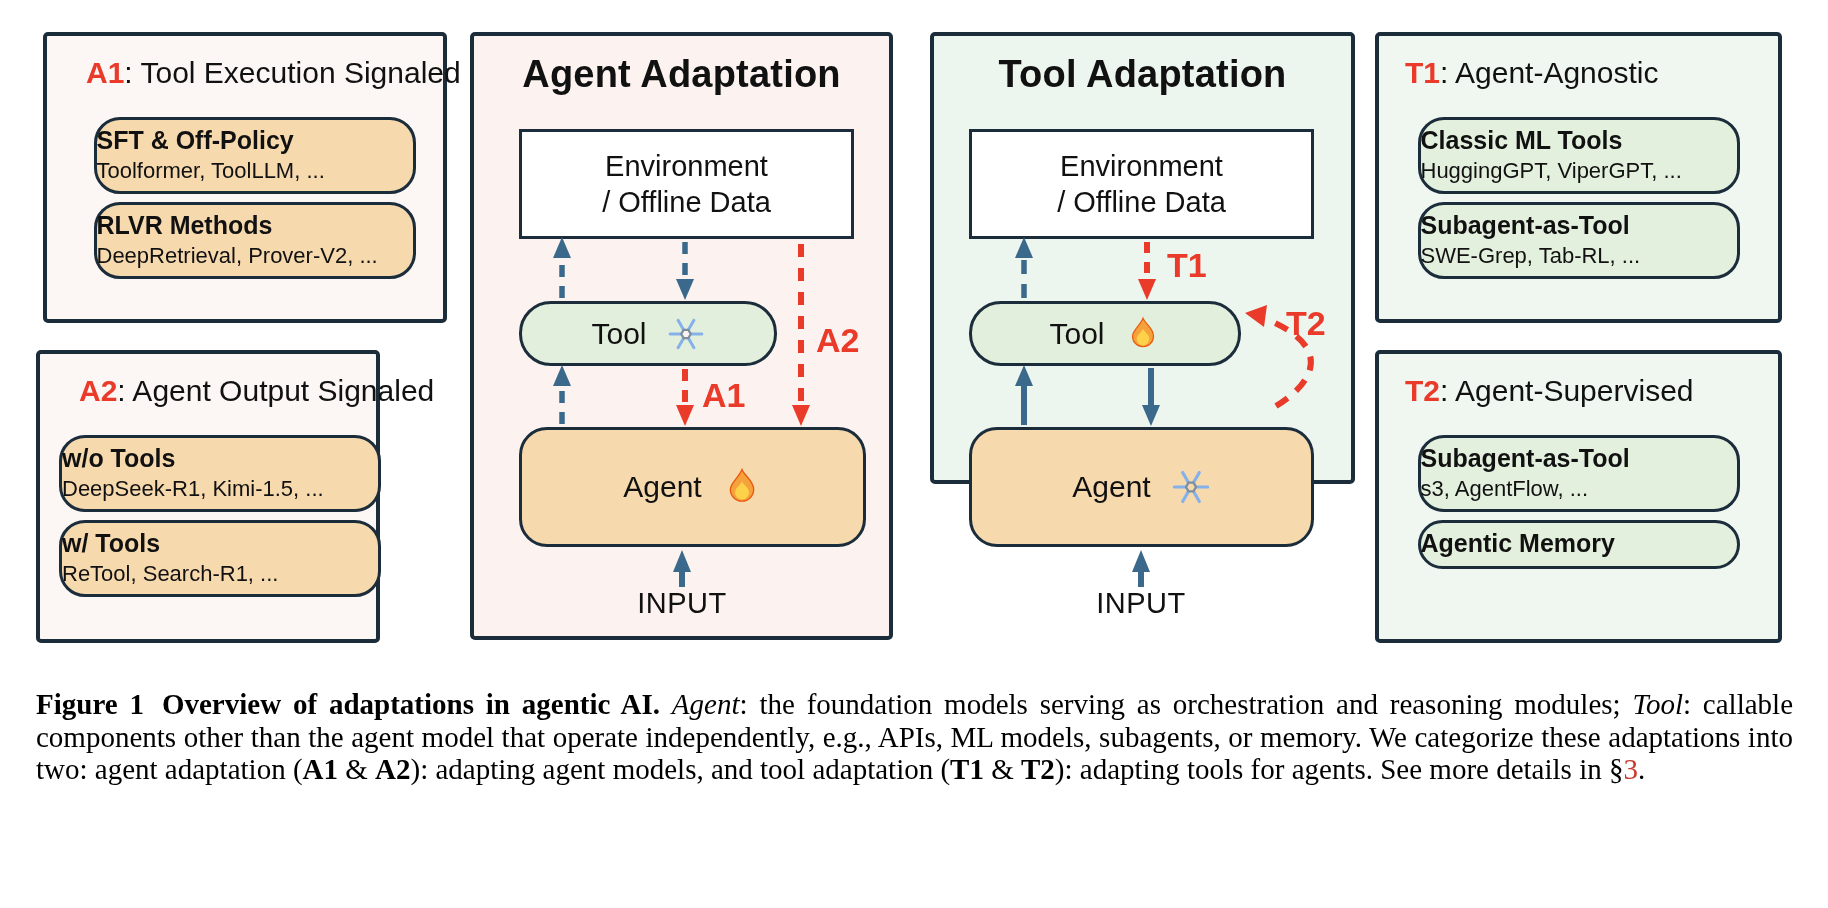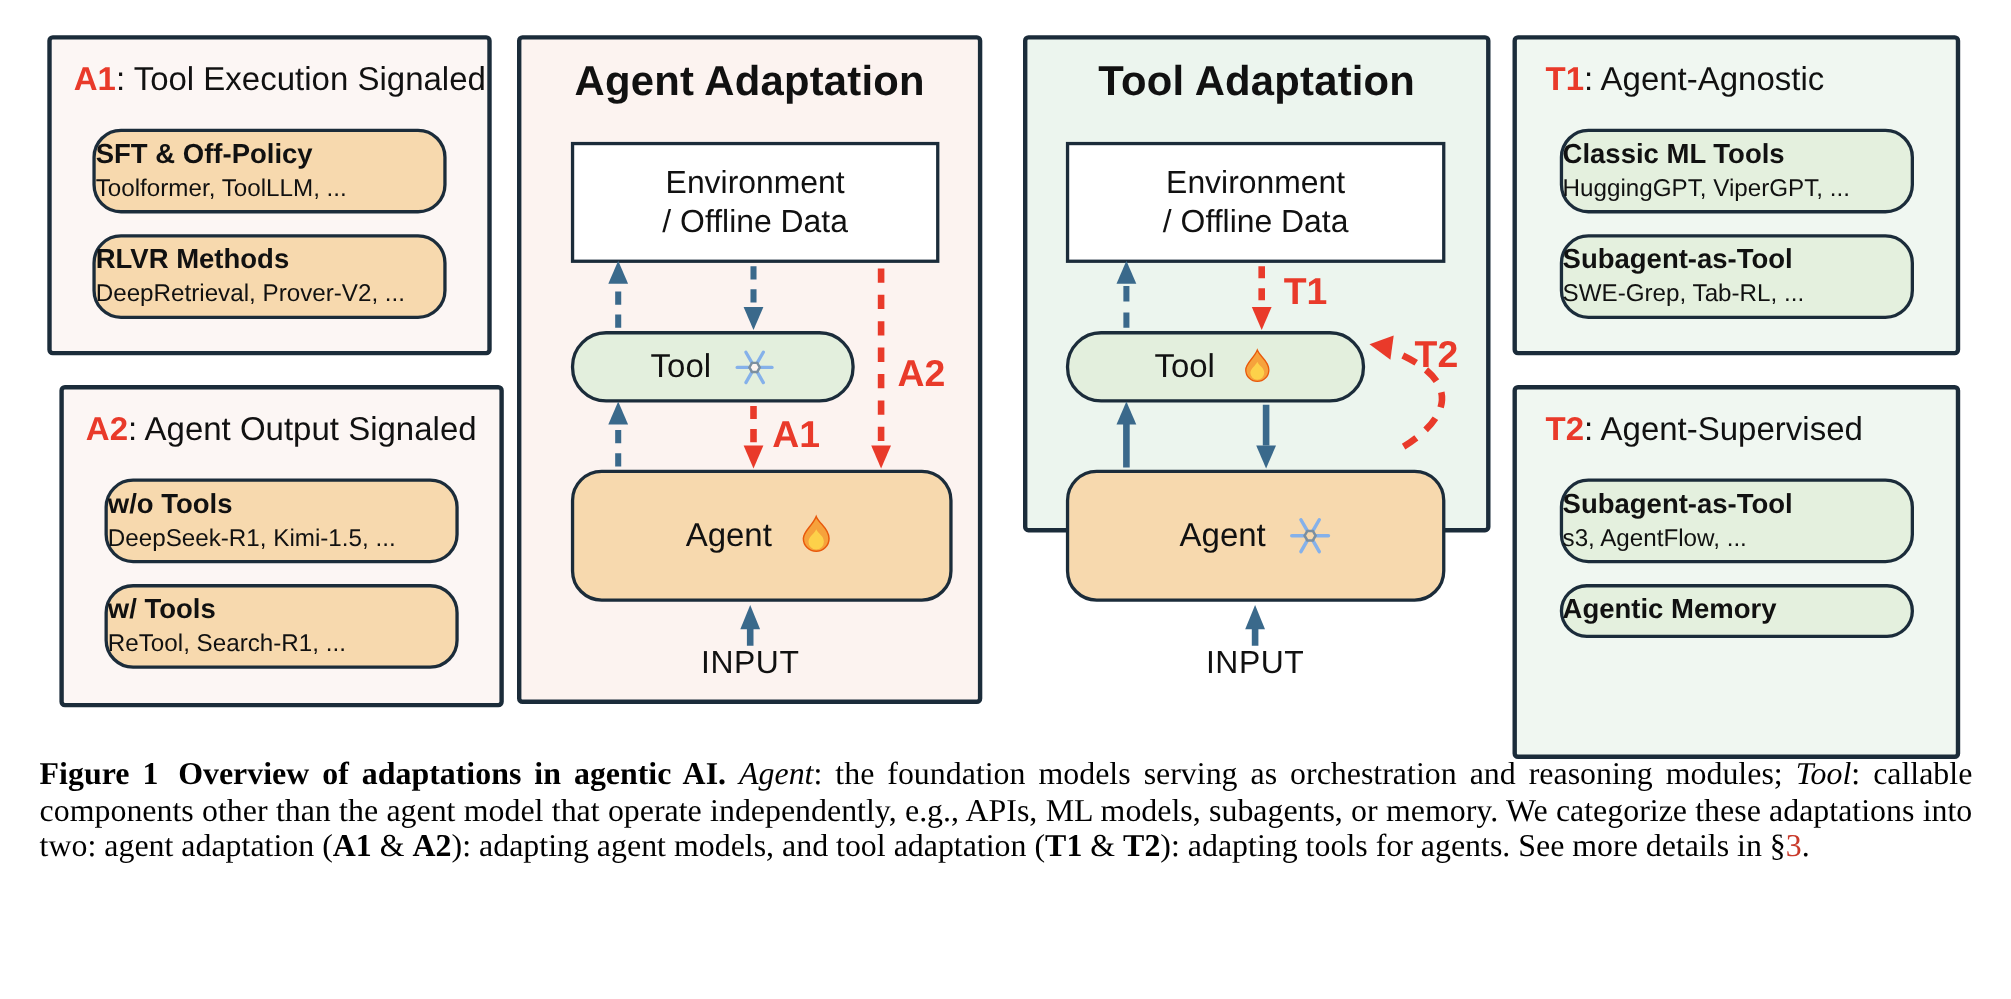--- a/index.html
+++ b/index.html
@@ -1,32 +1,32 @@
 <!DOCTYPE html>
 <html><head>
 <meta charset="utf-8">
 <style>
   html,body{margin:0;padding:0;}
   body{
     width:1828px;height:908px;position:relative;background:#ffffff;
     font-family:"Liberation Sans",sans-serif;color:#111;overflow:hidden;
   }
   .panel{position:absolute;box-sizing:border-box;border:4px solid #1b2c3a;border-radius:5px;}
-  .pink-bg{background:#fcf6f4;}
+  .pink-bg{background:#fcf6f4;padding-left:19px;}
   .pink-diagram{background:#fcf3f0;}
   .mint-diagram{background:#ecf5ee;}
   .mint-bg{background:#f0f7f1;}
 
   
   .taxo-title{font-size:30px;line-height:34px;padding:20px 0 0 20px;white-space:nowrap;}
   .taxo-title .tag{color:#e93a2a;font-weight:bold;}
   .pill{width:322px;margin:0 auto;border:3.5px solid #1b2c3a;border-radius:26px;
         text-align:left;padding:5px 0 7px 0;box-sizing:border-box;}
   .pill-first{margin-top:27px;}
-  .pill + .pill{margin-top:19px;}
+  .pill + .pill{margin-top:8px;}
   .pill .pt{font-size:25px;font-weight:bold;line-height:31px;}
   .pill .pe{font-size:22px;line-height:27px;margin-top:1px;}
   .orange{background:#f7d9ae;}
   .greenpill{background:#e4f0de;}
 
   
   .diagram-title{font-size:38px;font-weight:bold;text-align:center;margin-top:17px;letter-spacing:0.2px;}
   .envbox{position:absolute;background:#ffffff;border:3.5px solid #1b2c3a;box-sizing:border-box;
           display:flex;flex-direction:column;align-items:center;justify-content:center;
           font-size:29px;line-height:36px;text-align:left;}
@@ -55,21 +55,21 @@
   <div class="pill orange pill-first">
     <div class="pt">SFT &amp; Off-Policy</div>
     <div class="pe">Toolformer, ToolLLM, ...</div>
   </div>
   <div class="pill orange">
     <div class="pt">RLVR Methods</div>
     <div class="pe">DeepRetrieval, Prover-V2, ...</div>
   </div>
 </section>
 
-<section class="panel pink-bg" style="left:54px;top:350px;width:404px;height:293px;">
+<section class="panel pink-bg" style="left:36px;top:350px;width:344px;height:293px;">
   <div class="taxo-title"><span class="tag">A2</span><span>: Agent Output Signaled</span></div>
   <div class="pill orange pill-first">
     <div class="pt">w/o Tools</div>
     <div class="pe">DeepSeek-R1, Kimi-1.5, ...</div>
   </div>
   <div class="pill orange">
     <div class="pt">w/ Tools</div>
     <div class="pe">ReTool, Search-R1, ...</div>
   </div>
 </section>
@@ -195,21 +195,21 @@
   <div class="pill greenpill pill-first">
     <div class="pt">Classic ML Tools</div>
     <div class="pe">HuggingGPT, ViperGPT, ...</div>
   </div>
   <div class="pill greenpill">
     <div class="pt">Subagent-as-Tool</div>
     <div class="pe">SWE-Grep, Tab-RL, ...</div>
   </div>
 </section>
 
-<section class="panel mint-bg" style="left:1375px;top:350px;width:407px;height:340px;">
+<section class="panel mint-bg" style="left:1375px;top:350px;width:407px;height:293px;">
   <div class="taxo-title" style="padding-left:26px;"><span class="tag">T2</span><span>: Agent-Supervised</span></div>
   <div class="pill greenpill pill-first">
     <div class="pt">Subagent-as-Tool</div>
     <div class="pe">s3, AgentFlow, ...</div>
   </div>
   <div class="pill greenpill">
     <div class="pt">Agentic Memory</div>
   </div>
 </section>
 

